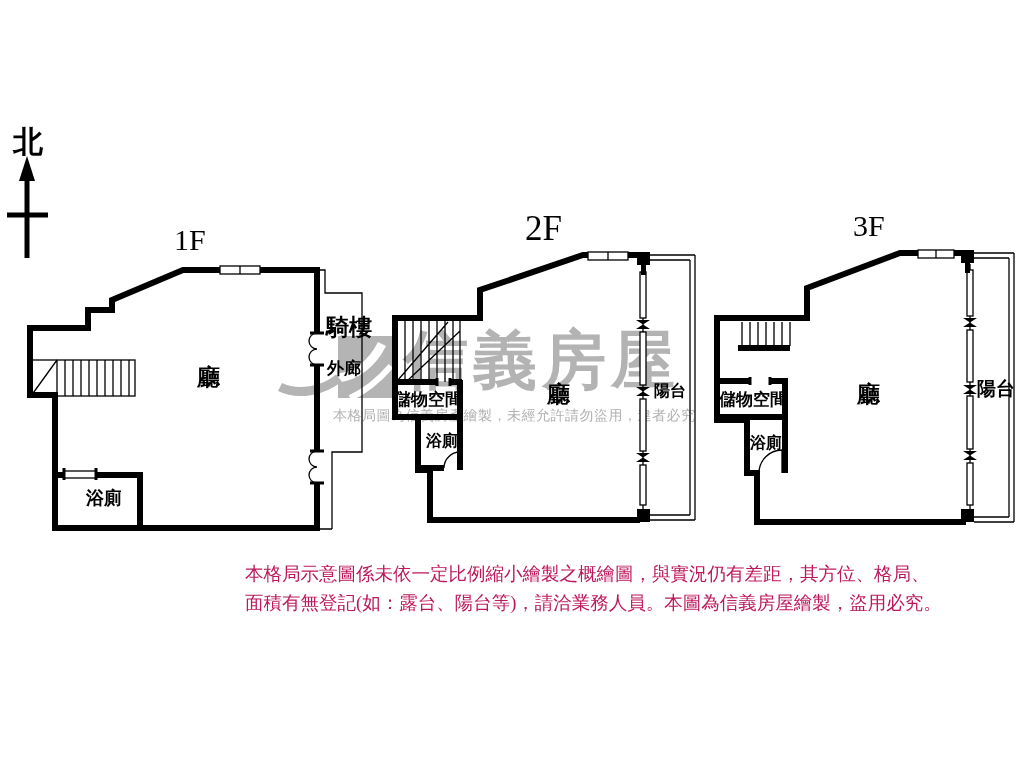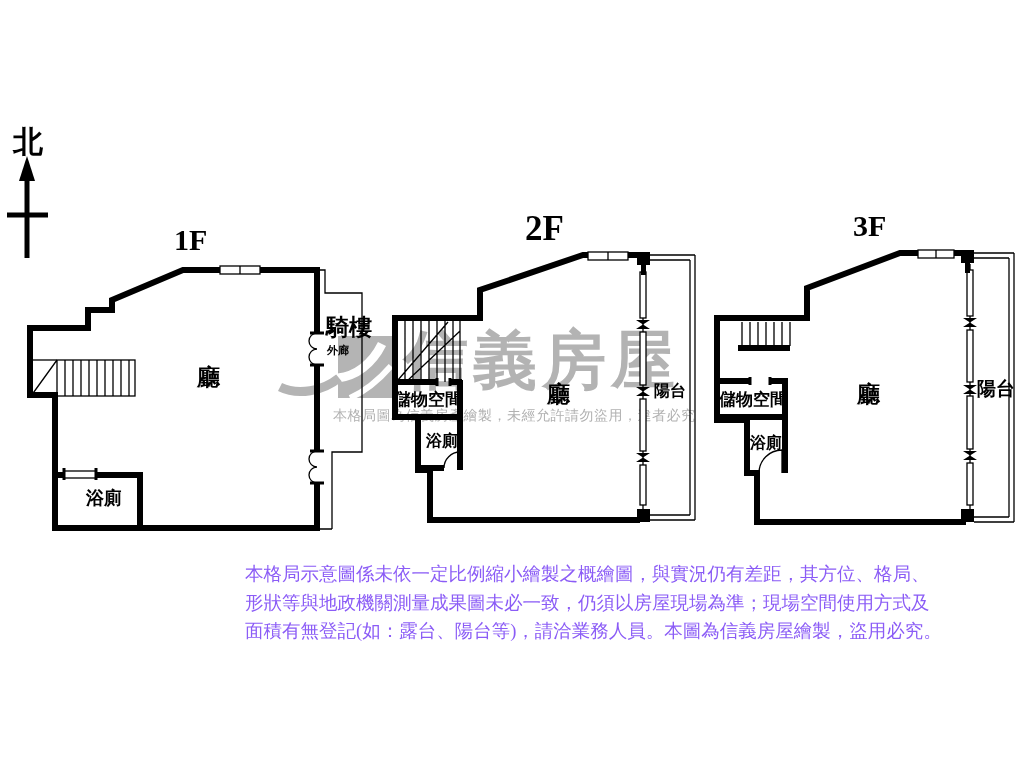--- a/index.html
+++ b/index.html
@@ -16,24 +16,24 @@
   .plan{position:absolute;left:0;top:0;z-index:2;}
   .thick{stroke:#000;stroke-width:6;fill:none;}
   .mid{stroke:#000;stroke-width:3;fill:none;}
   .thin{stroke:#000;stroke-width:1.3;fill:none;}
   .win{fill:#fff;stroke:#000;stroke-width:1.3;}
   .blk{fill:#000;stroke:none;}
   
   .lbl{position:absolute;z-index:3;color:#000;line-height:1;white-space:nowrap;
        font-family:"Liberation Serif", serif;}
   .room{font-weight:bold;}
-  .title{font-weight:bold;}
+  .title{font-weight:normal;}
   .north{font-weight:bold;}
   .disclaimer{position:absolute;left:245px;top:560px;z-index:3;font-size:18.5px;
-              line-height:28.6px;color:#8b5cf6;white-space:nowrap;
+              line-height:28.6px;color:#be185d;white-space:nowrap;
               font-family:"Liberation Serif", serif;}
 </style>
 </head>
 <body>
 
 <div class="page">
 
   <svg class="wm-logo" width="125" height="70" viewBox="0 0 125 70">
     <rect x="60" y="2" width="60" height="62" fill="#b4b4b4"></rect>
     <path d="M60,44 C78,42 94,30 104,10" stroke="#ffffff" stroke-width="9" fill="none"></path>
@@ -140,31 +140,30 @@
 
   <span class="lbl north" style="left:13px;top:127px;font-size:30px">北</span>
 
   <span class="lbl title" style="left:174px;top:225px;font-size:30px">1F</span>
   <span class="lbl title" style="left:525px;top:211px;font-size:35px">2F</span>
   <span class="lbl title" style="left:853px;top:211px;font-size:30px">3F</span>
 
   <span class="lbl room" style="left:197px;top:366px;font-size:23px">廳</span>
   <span class="lbl room" style="left:86px;top:489px;font-size:18px">浴廁</span>
   <span class="lbl room" style="left:326px;top:316px;font-size:23px">騎樓</span>
-  <span class="lbl room" style="left:327px;top:345px;font-size:11px">外廊</span>
+  <span class="lbl room" style="left:327px;top:360px;font-size:17px">外廊</span>
 
   <span class="lbl room" style="left:547px;top:383px;font-size:23px">廳</span>
   <span class="lbl room" style="left:394px;top:391px;font-size:17px">儲物空間</span>
   <span class="lbl room" style="left:426px;top:433px;font-size:16px">浴廁</span>
   <span class="lbl room" style="left:654px;top:383px;font-size:16px">陽台</span>
 
   <span class="lbl room" style="left:857px;top:383px;font-size:23px">廳</span>
   <span class="lbl room" style="left:719px;top:391px;font-size:17px">儲物空間</span>
   <span class="lbl room" style="left:750px;top:435px;font-size:16px">浴廁</span>
   <span class="lbl room" style="left:977px;top:379px;font-size:19px">陽台</span>
 
   <div class="disclaimer">
     <div>本格局示意圖係未依一定比例縮小繪製之概繪圖，與實況仍有差距，其方位、格局、</div>
-    <div>形狀等與地政機關測量成果圖未必一致，仍須以房屋現場為準；現場空間使用方式及</div>
     <div>面積有無登記(如：露台、陽台等)，請洽業務人員。本圖為信義房屋繪製，盜用必究。</div>
   </div>
 
 </div>
 
 </body></html>

